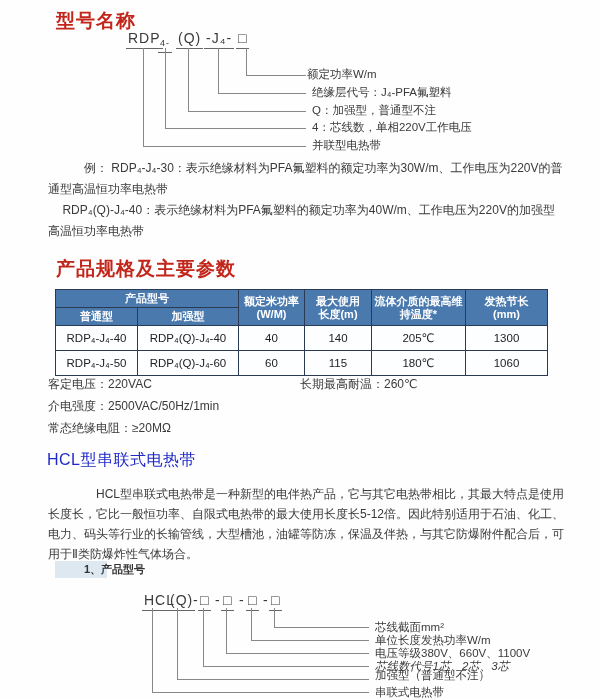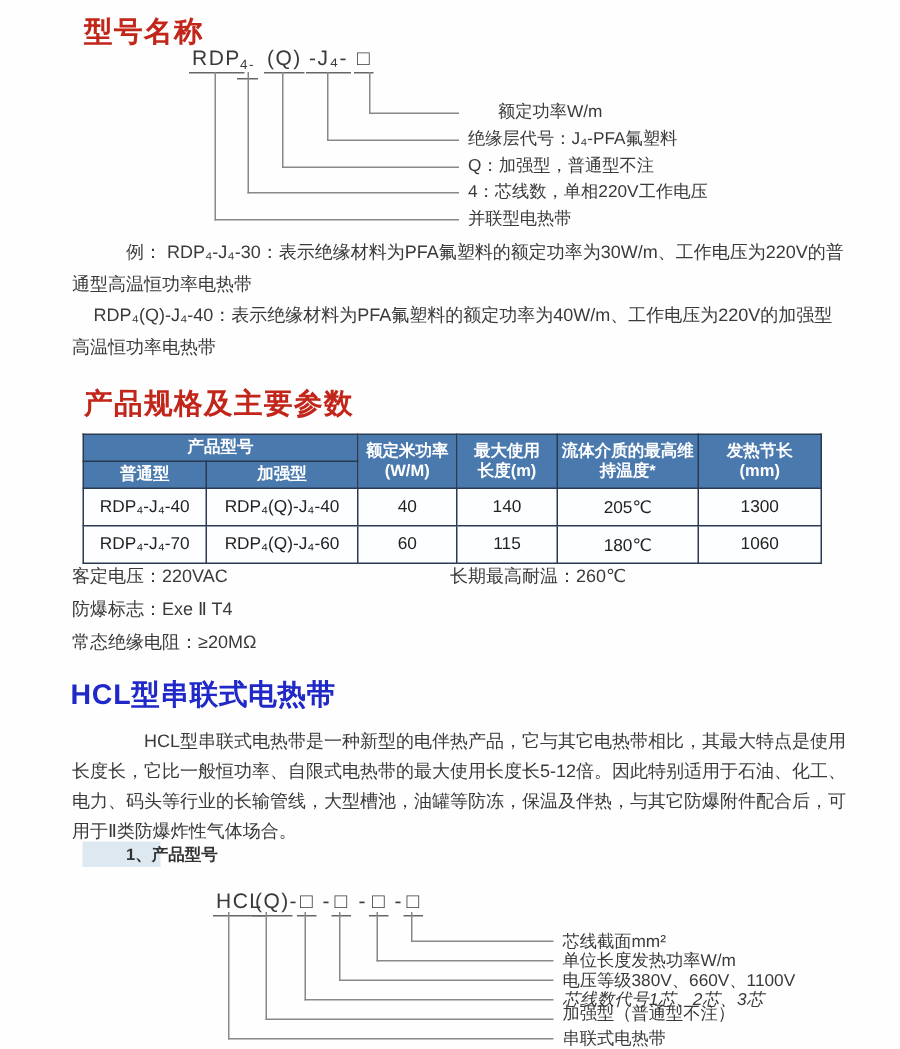--- a/index.html
+++ b/index.html
@@ -1,20 +1,20 @@
 <!DOCTYPE html>
 <html><head>
 <meta charset="utf-8">
 <style>
   html,body{margin:0;padding:0;}
   body{font-family:"Liberation Sans","DejaVu Sans",sans-serif;background:#ffffff;}
   .page{position:relative;width:600px;height:699px;background:#fefefe;overflow:hidden;color:#333;}
 
   .h-red{position:absolute;font-size:19px;font-weight:bold;color:#c2251a;letter-spacing:1px;font-family:Liberation Mono, monospace;}
-  .h-blue{position:absolute;font-size:19px;font-weight:bold;color:#2028c8;letter-spacing:0.5px;}
+  .h-blue{position:absolute;font-size:16px;font-weight:normal;color:#2028c8;letter-spacing:0.5px;}
 
   
   .tok{position:absolute;font-size:14px;color:#3a3a3a;border-bottom:1px solid #666;padding:0 2px 2px 2px;letter-spacing:1px;}
   .tok-sub{font-size:9px;padding-bottom:4px;}
   .tok-plain{border-bottom:none;}
   
   .conn{position:absolute;border-left:1px solid #888;border-bottom:1px solid #888;}
   .dlabel{position:absolute;font-size:11.5px;color:#3a3a3a;white-space:nowrap;}
 
   .example{position:absolute;left:48px;top:158px;width:517px;font-size:12px;line-height:21px;color:#3a3a3a;}
@@ -47,21 +47,21 @@
   <span class="tok" style="left:176px;top:30px;">(Q)</span>
   <span class="tok" style="left:204px;top:30px;">-J₄-</span>
   <span class="tok" style="left:236px;top:30px;">□</span>
 
   <div class="conn" style="left:246px;top:48px;width:59px;height:27px;"></div>
   <div class="conn" style="left:218px;top:48px;width:87px;height:45px;"></div>
   <div class="conn" style="left:188px;top:48px;width:117px;height:63px;"></div>
   <div class="conn" style="left:165px;top:48px;width:140px;height:80px;"></div>
   <div class="conn" style="left:143px;top:48px;width:162px;height:98px;"></div>
 
-  <div class="dlabel" style="left:332px;top:67px;">额定功率W/m</div>
+  <div class="dlabel" style="left:307px;top:67px;">额定功率W/m</div>
   <div class="dlabel" style="left:312px;top:103px;">Q：加强型，普通型不注</div>
   <div class="dlabel" style="left:312px;top:85px;">绝缘层代号：J₄-PFA氟塑料</div>
   <div class="dlabel" style="left:312px;top:120px;">4：芯线数，单相220V工作电压</div>
   <div class="dlabel" style="left:312px;top:138px;">并联型电热带</div>
 
   <div class="example">
     <p class="p1">例：  RDP₄-J₄-30：表示绝缘材料为PFA氟塑料的额定功率为30W/m、工作电压为220V的普通型高温恒功率电热带</p>
     <p class="p2">RDP₄(Q)-J₄-40：表示绝缘材料为PFA氟塑料的额定功率为40W/m、工作电压为220V的加强型高温恒功率电热带</p>
   </div>
 
@@ -94,33 +94,33 @@
     </tr>
     <tr>
       <td>RDP₄-J₄-40</td>
       <td>RDP₄(Q)-J₄-40</td>
       <td>40</td>
       <td>140</td>
       <td>205℃</td>
       <td>1300</td>
     </tr>
     <tr>
-      <td>RDP₄-J₄-70</td>
+      <td>RDP₄-J₄-50</td>
       <td>RDP₄(Q)-J₄-60</td>
       <td>60</td>
       <td>115</td>
       <td>180℃</td>
       <td>1060</td>
     </tr>
   </tbody>
     </table>
 
   <div class="params">
     <div>客定电压：220VAC</div>
-    <div>防爆标志：Exe Ⅱ T4</div>
+    <div>介电强度：2500VAC/50Hz/1min</div>
     <div>常态绝缘电阻：≥20MΩ</div>
     <div>长期最高耐温：260℃</div>
   </div>
 
   <div class="h-blue" style="left:47px;top:450px;">HCL型串联式电热带</div>
   <p class="intro">HCL型串联式电热带是一种新型的电伴热产品，它与其它电热带相比，其最大特点是使用长度长，它比一般恒功率、自限式电热带的最大使用长度长5-12倍。因此特别适用于石油、化工、电力、码头等行业的长输管线，大型槽池，油罐等防冻，保温及伴热，与其它防爆附件配合后，可用于Ⅱ类防爆炸性气体场合。</p>
 
   <div class="subhead-box"></div>
   <div class="subhead">1、产品型号</div>
 

